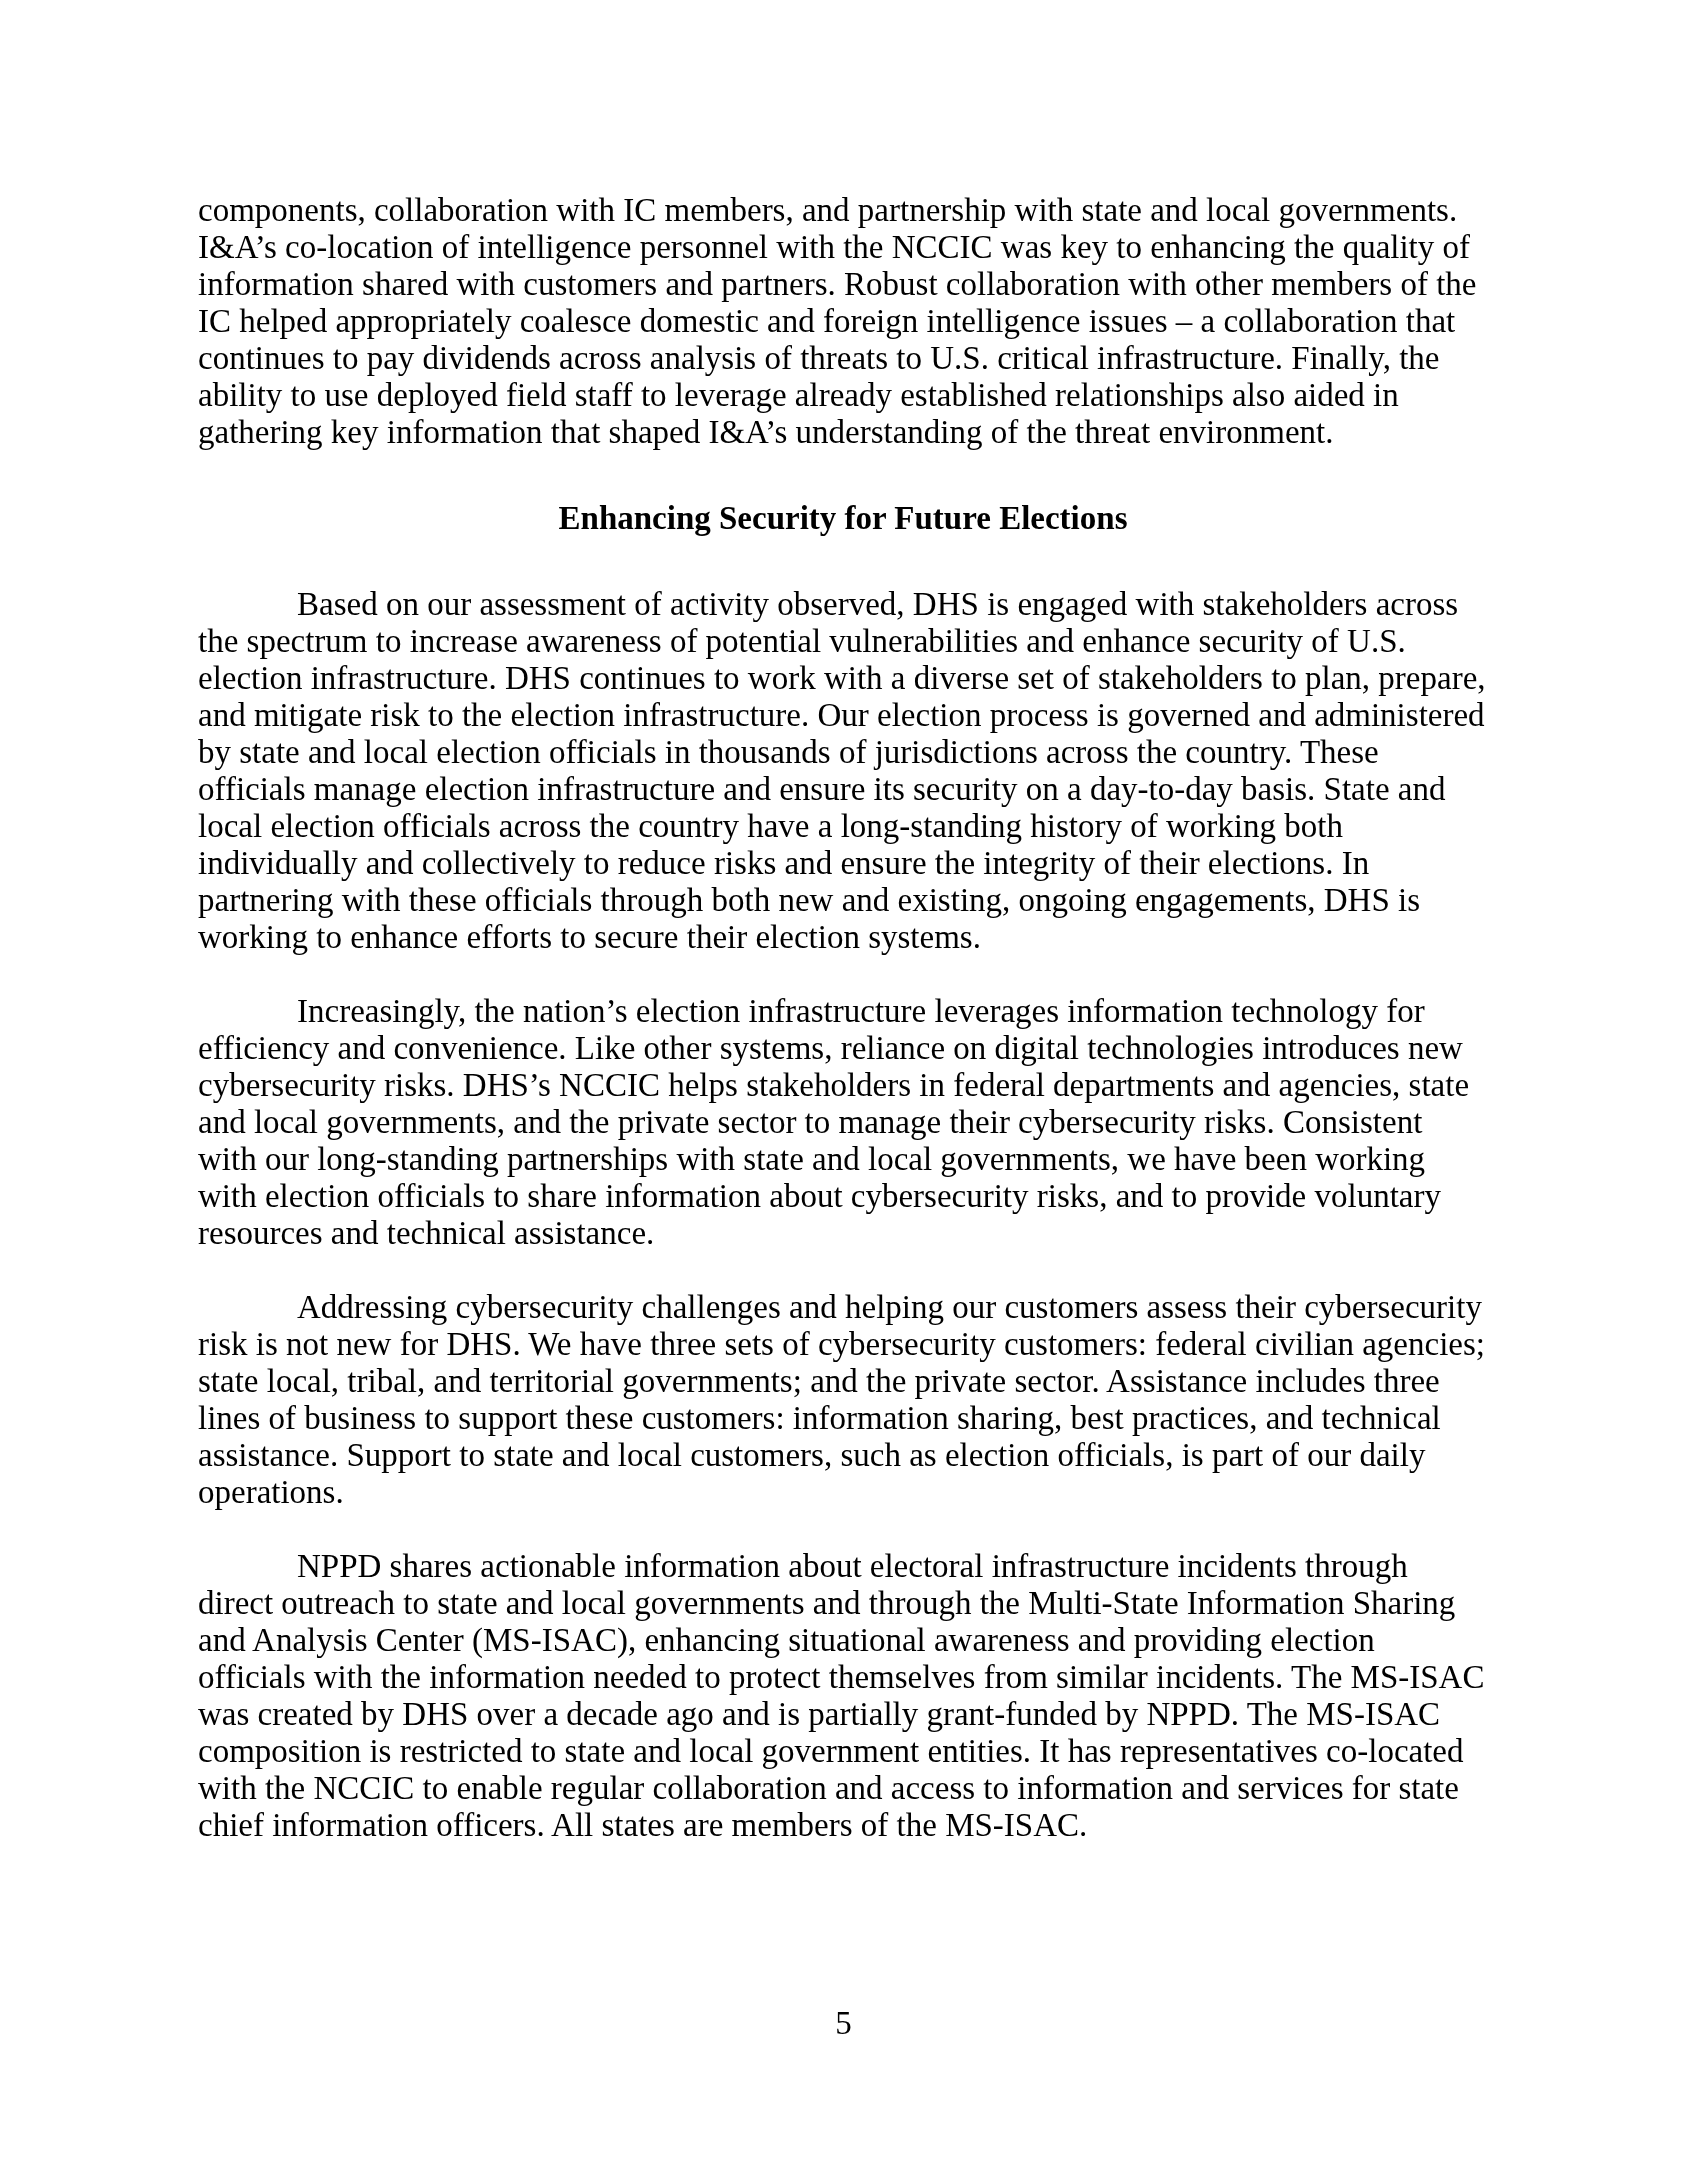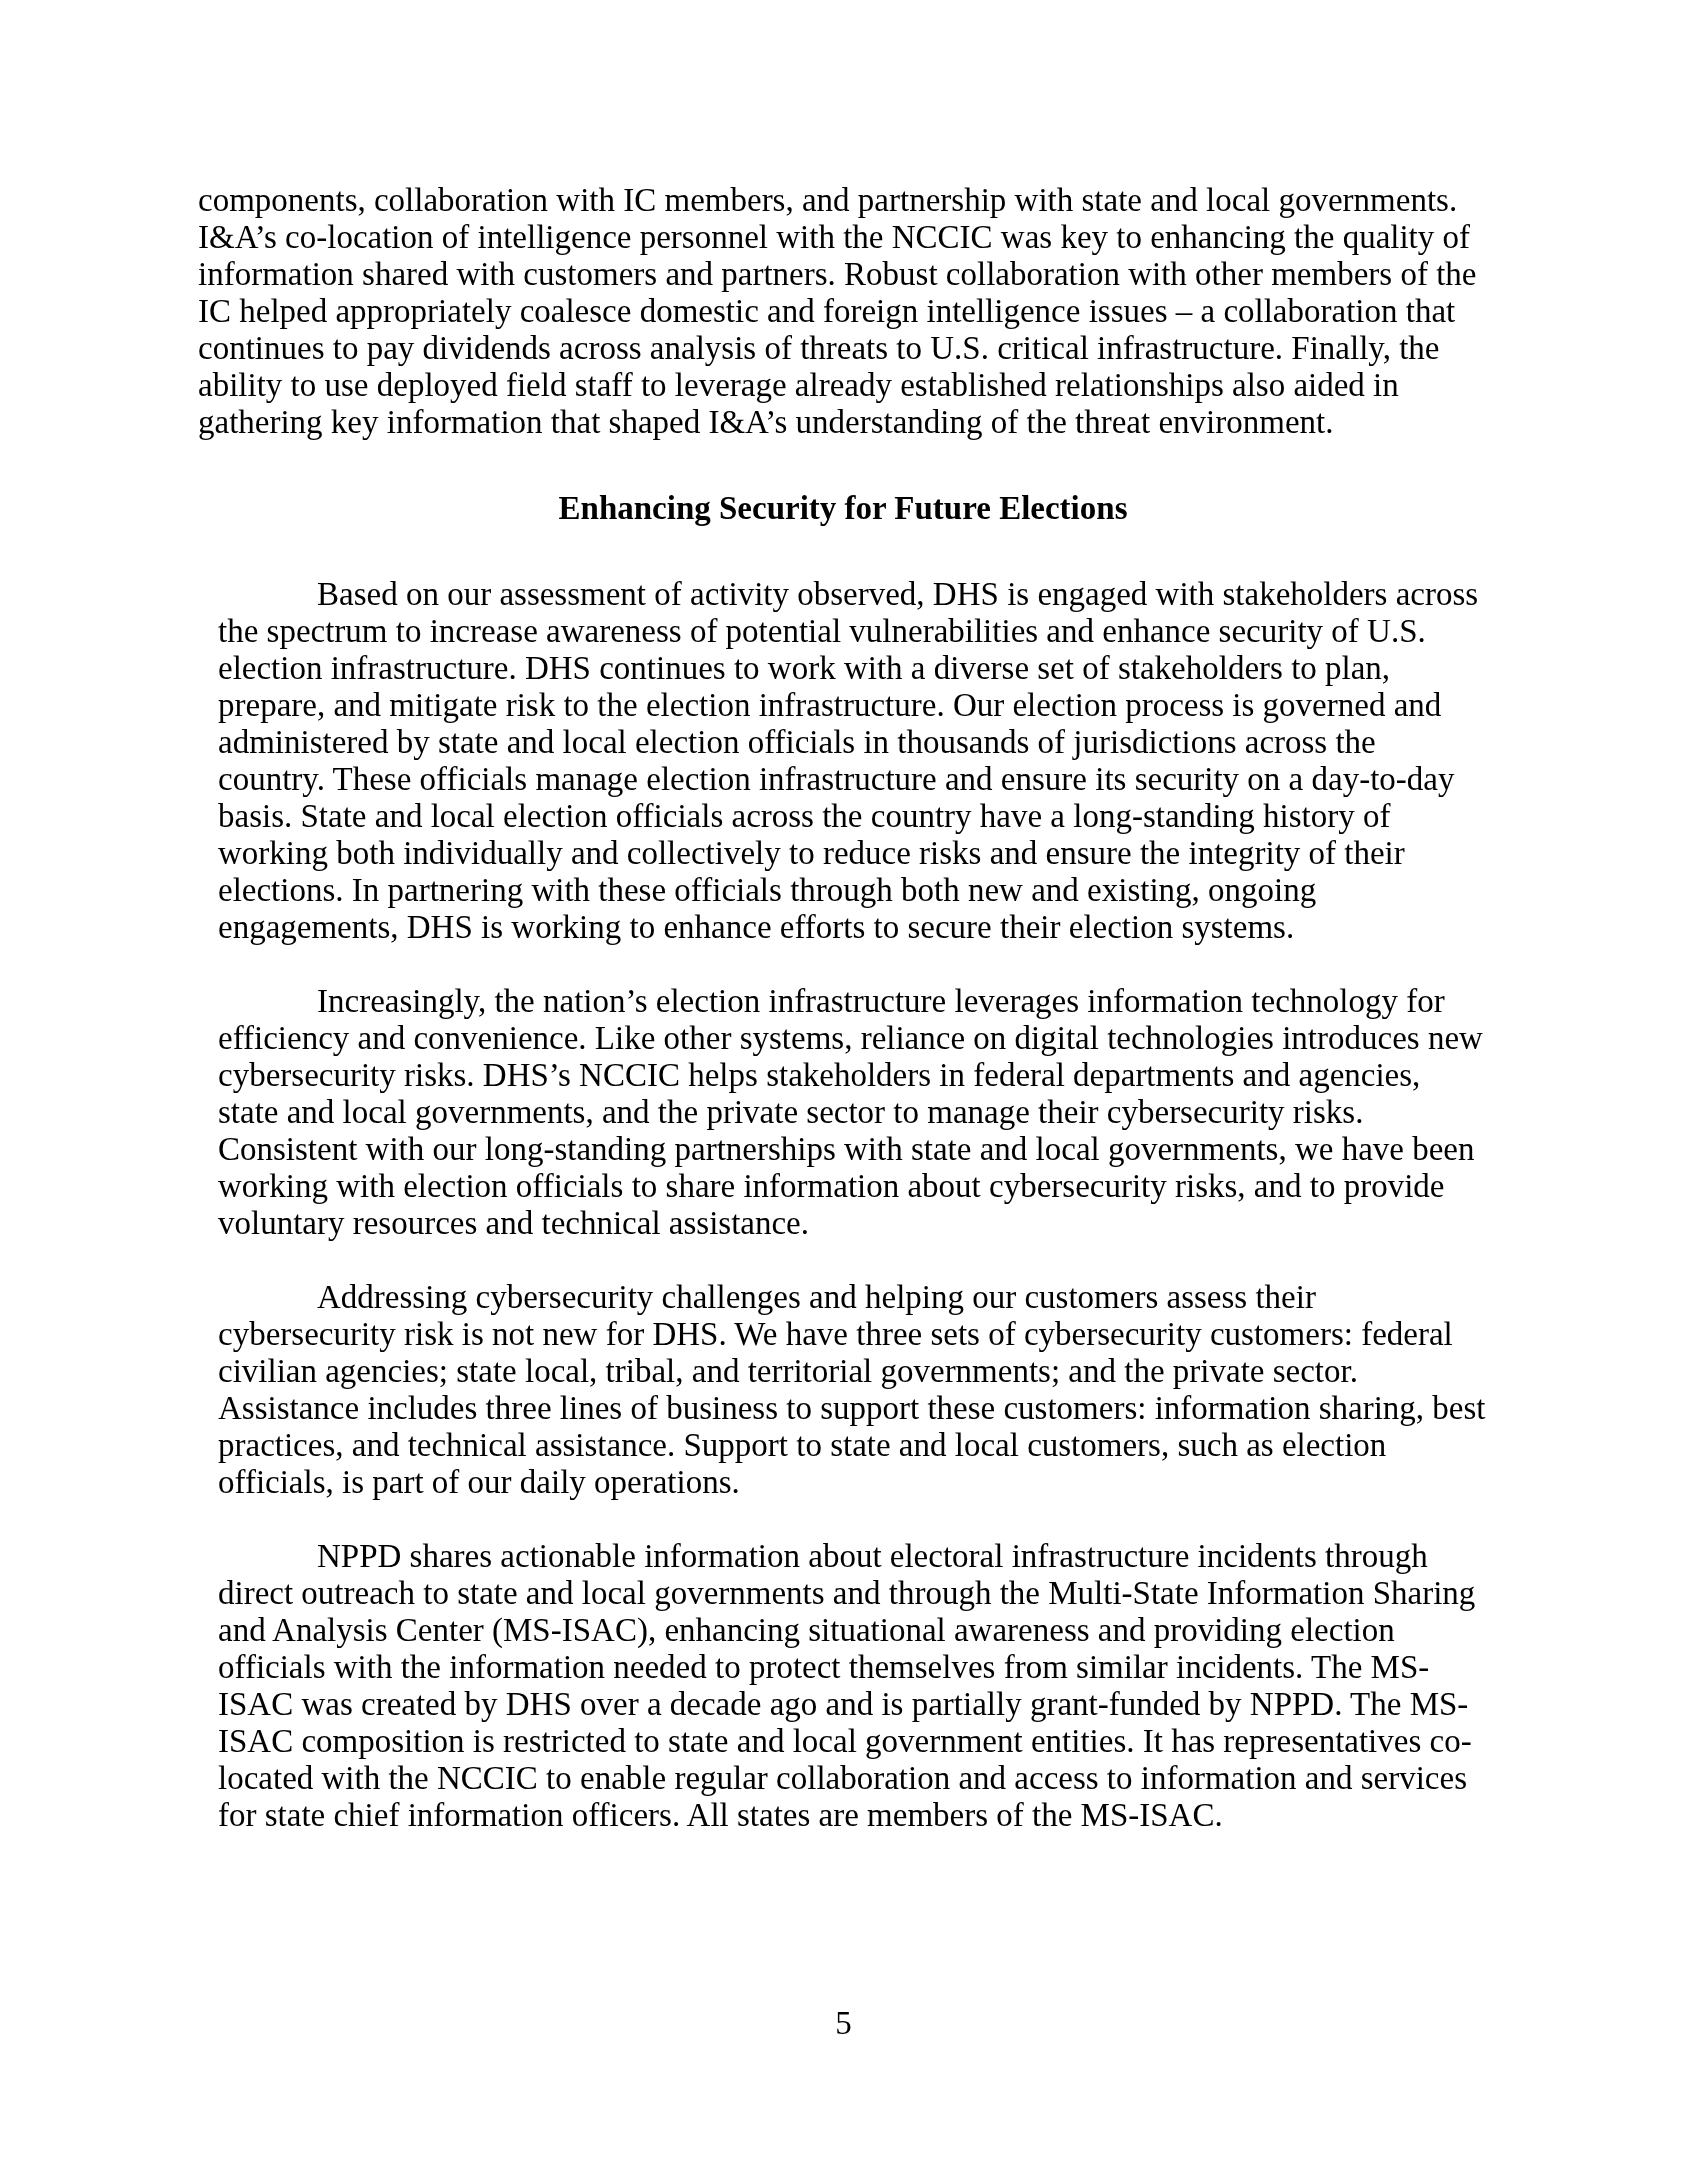--- a/index.html
+++ b/index.html
@@ -7,30 +7,30 @@
     width: 1687px;
     height: 2183px;
     position: relative;
     overflow: hidden;
     font-family: "Liberation Serif", serif;
     color: #000000;
   }
   .page-body {
     position: absolute;
     left: 198px;
-    top: 182px;
+    top: 192px;
     width: 1290px;
     font-size: 33px;
     line-height: 37px;
   }
   .para {
     margin: 0;
     text-align: left;
   }
-  .para.indent { text-indent: 99px; margin-left: 20px; }
+  .para.indent { text-indent: 99px; }
   .gap { height: 37px; }
   .heading {
     margin: 12px;
     text-align: center;
     font-weight: bold;
     font-size: 33px;
     line-height: 37px;
   }
   .page-number {
     position: absolute;

